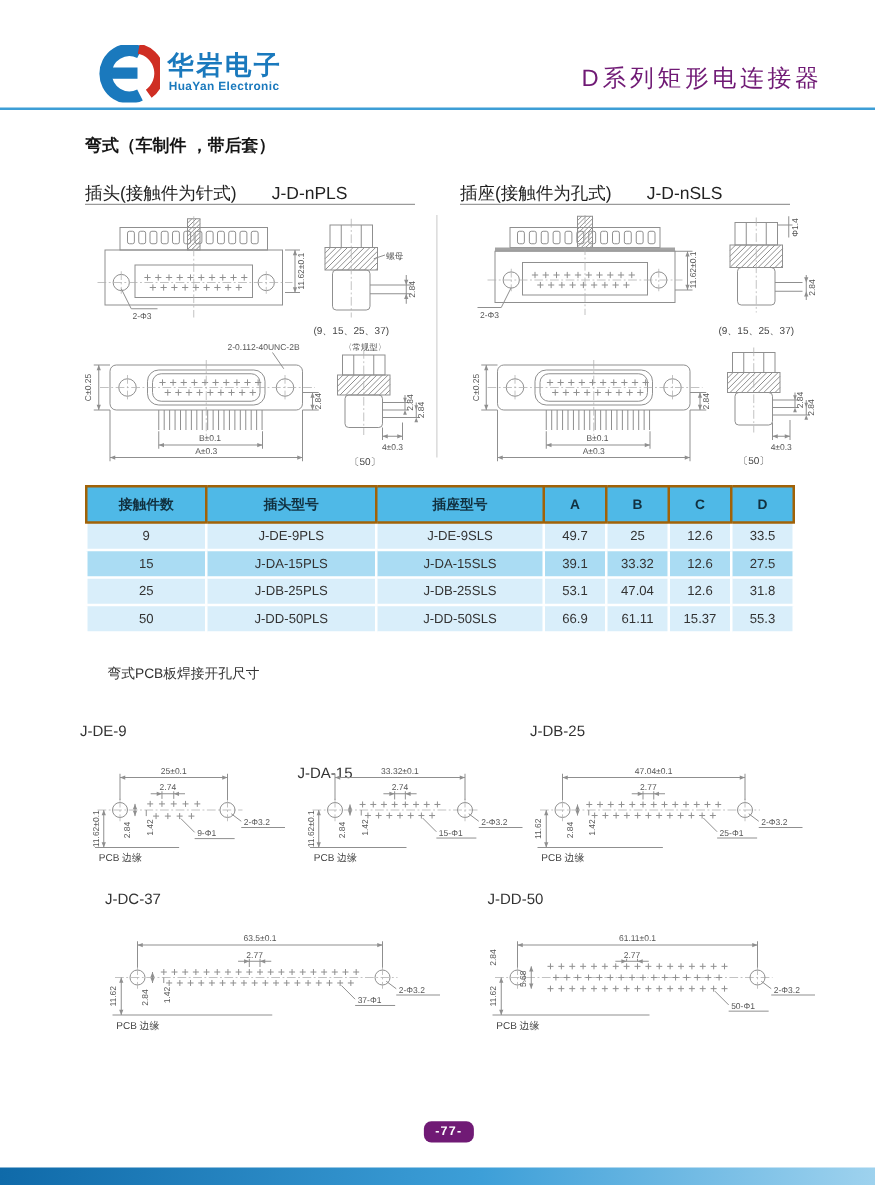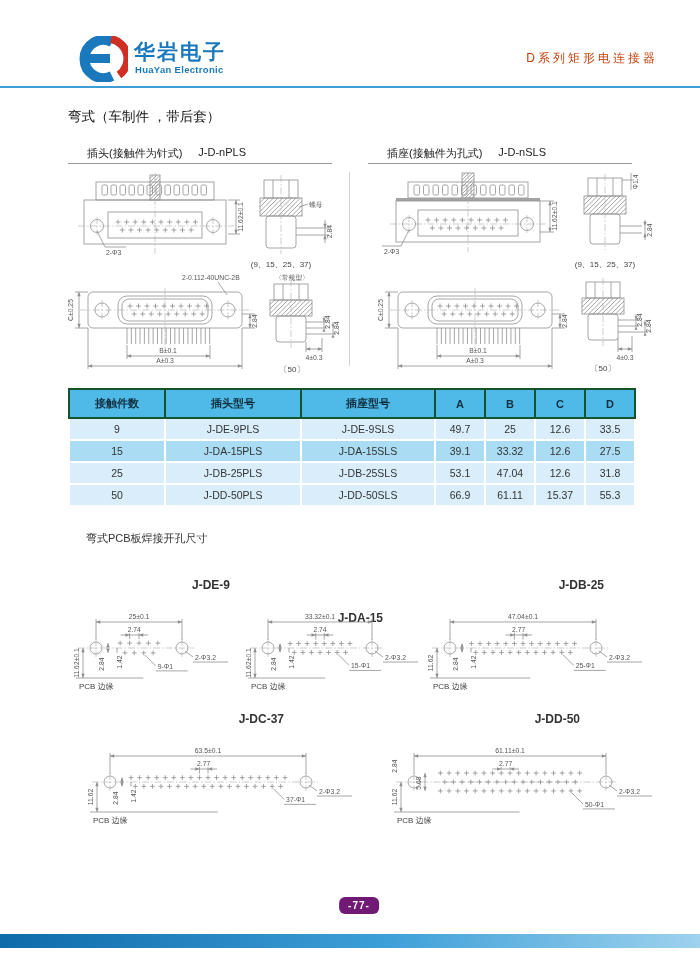--- a/index.html
+++ b/index.html
@@ -3,46 +3,46 @@
 <meta charset="utf-8">
 <style>
   html,body{margin:0;padding:0;background:#fff;}
   .page{position:relative;width:700px;height:956px;background:#fff;overflow:hidden;
         font-family:"Liberation Sans",sans-serif;margin:0 auto;padding-left:18px;}
   
   .logo-ic{position:absolute;left:74px;top:36px;}
   .logo-cn{position:absolute;left:134px;top:38px;font-size:21px;font-weight:bold;color:#1a79bd;letter-spacing:2px;}
   .logo-en{position:absolute;left:135px;top:64px;font-size:9.5px;font-weight:bold;color:#1a79bd;letter-spacing:.3px;}
   .doc-title{position:absolute;right:60px;top:50px;font-family:Liberation Sans, sans-serif;
-             font-size:12px;color:#c2410c;letter-spacing:3px;}
+             font-size:19px;color:#701a75;letter-spacing:3px;}
   .hdr-rule{position:absolute;left:0;top:86px;width:700px;height:2px;background:#3d9ed6;}
   
-  .sec-title{position:absolute;left:68px;top:108px;font-size:13.5px;font-weight:normal;color:#151515;}
-  .sub{position:absolute;top:146px;font-size:11px;color:#222;display:flex;gap:16px;margin-left:19px;}
+  .sec-title{position:absolute;left:68px;top:108px;font-size:13.5px;font-weight:bold;color:#151515;}
+  .sub{position:absolute;top:146px;font-size:14px;color:#222;display:flex;gap:28px;}
   .sub.l{left:68px;} .sub.r{left:368px;}
   .sub-rule{position:absolute;top:163px;width:264px;height:1px;background:#9a9a9a;}
   .sub-rule.l{left:68px;} .sub-rule.r{left:368px;}
   .vdiv{position:absolute;left:349px;top:172px;width:1px;height:194px;background:#d4d4d4;}
   
   .gsvg{position:absolute;overflow:visible;}
   .gsvg line,.gsvg rect,.gsvg circle,.gsvg path{stroke:#8f8f8f;stroke-width:.8;fill:none;}
   .gsvg path.af{fill:#8f8f8f;stroke:none;}
   .gsvg rect.fg{fill:#a3a3a3;stroke:none;}
   .gsvg .cl{stroke-dasharray:7 2 1.5 2;stroke-width:.6;stroke:#adadad;}
   .gsvg text{stroke:none;fill:#555;font-size:6.8px;font-family:"Liberation Sans",sans-serif;}
   .gsvg text.cap{font-size:8px;fill:#444;}
   
   .spec{position:absolute;left:68px;top:388px;border-collapse:collapse;table-layout:fixed;width:566px;}
-  .spec th{background:#4fb9e7;color:#11303f;font-size:11px;font-weight:bold;padding:6px 0;border:2px solid #14532d;}
+  .spec th{background:#4fb9e7;color:#11303f;font-size:11px;font-weight:bold;padding:6px 0;border:2px solid #a16207;}
   .spec td{font-size:10.5px;color:#333;text-align:center;padding:4px 0;border:2px solid #fff;}
   .spec tr.light td{background:#d9eefa;}
   .spec tr.dark td{background:#aadcf3;text-align:center;}
   
   .pcb-label{position:absolute;left:86px;top:531px;font-size:11px;color:#333;}
-  .pcb-title{position:absolute;font-size:12px;color:#333;text-align:right;font-weight:bold;}
+  .pcb-title{position:absolute;font-size:12px;color:#333;text-align:left;}
   
   .pagenum{position:absolute;top:897px;left:50%;transform:translateX(-50%);background:#701a75;color:#fff;
            font-size:10px;font-weight:bold;padding:3px 9px;border-radius:6px;letter-spacing:1px;}
   .botbar{position:absolute;top:934px;left:0;width:700px;height:14px;
           background:linear-gradient(90deg,#0f6aa9,#3d9fd8 55%,#9ed2ee);}
 </style>
 </head>
 <body>
 
 <div class="page">

